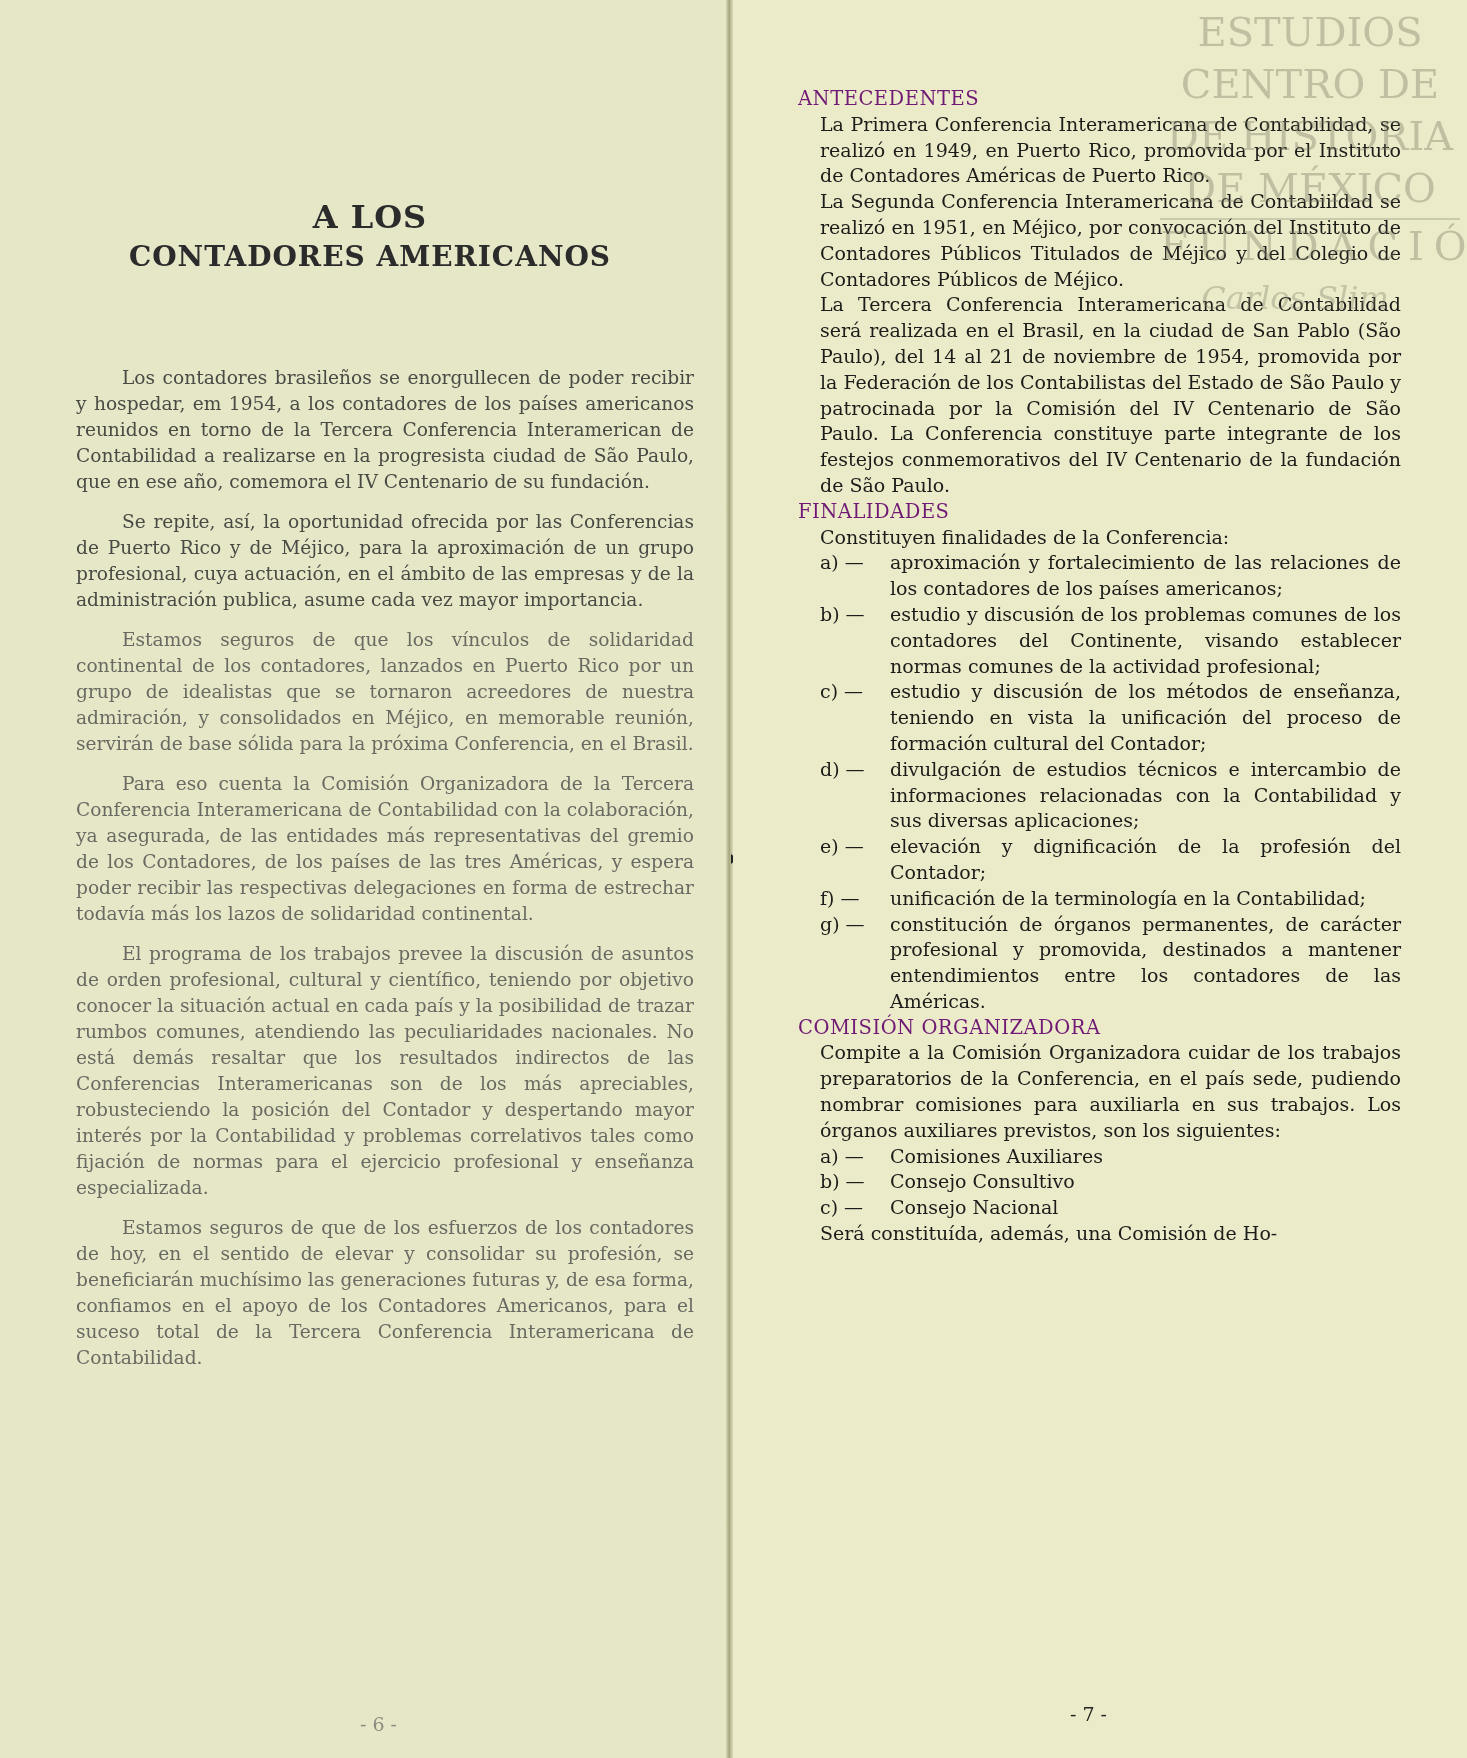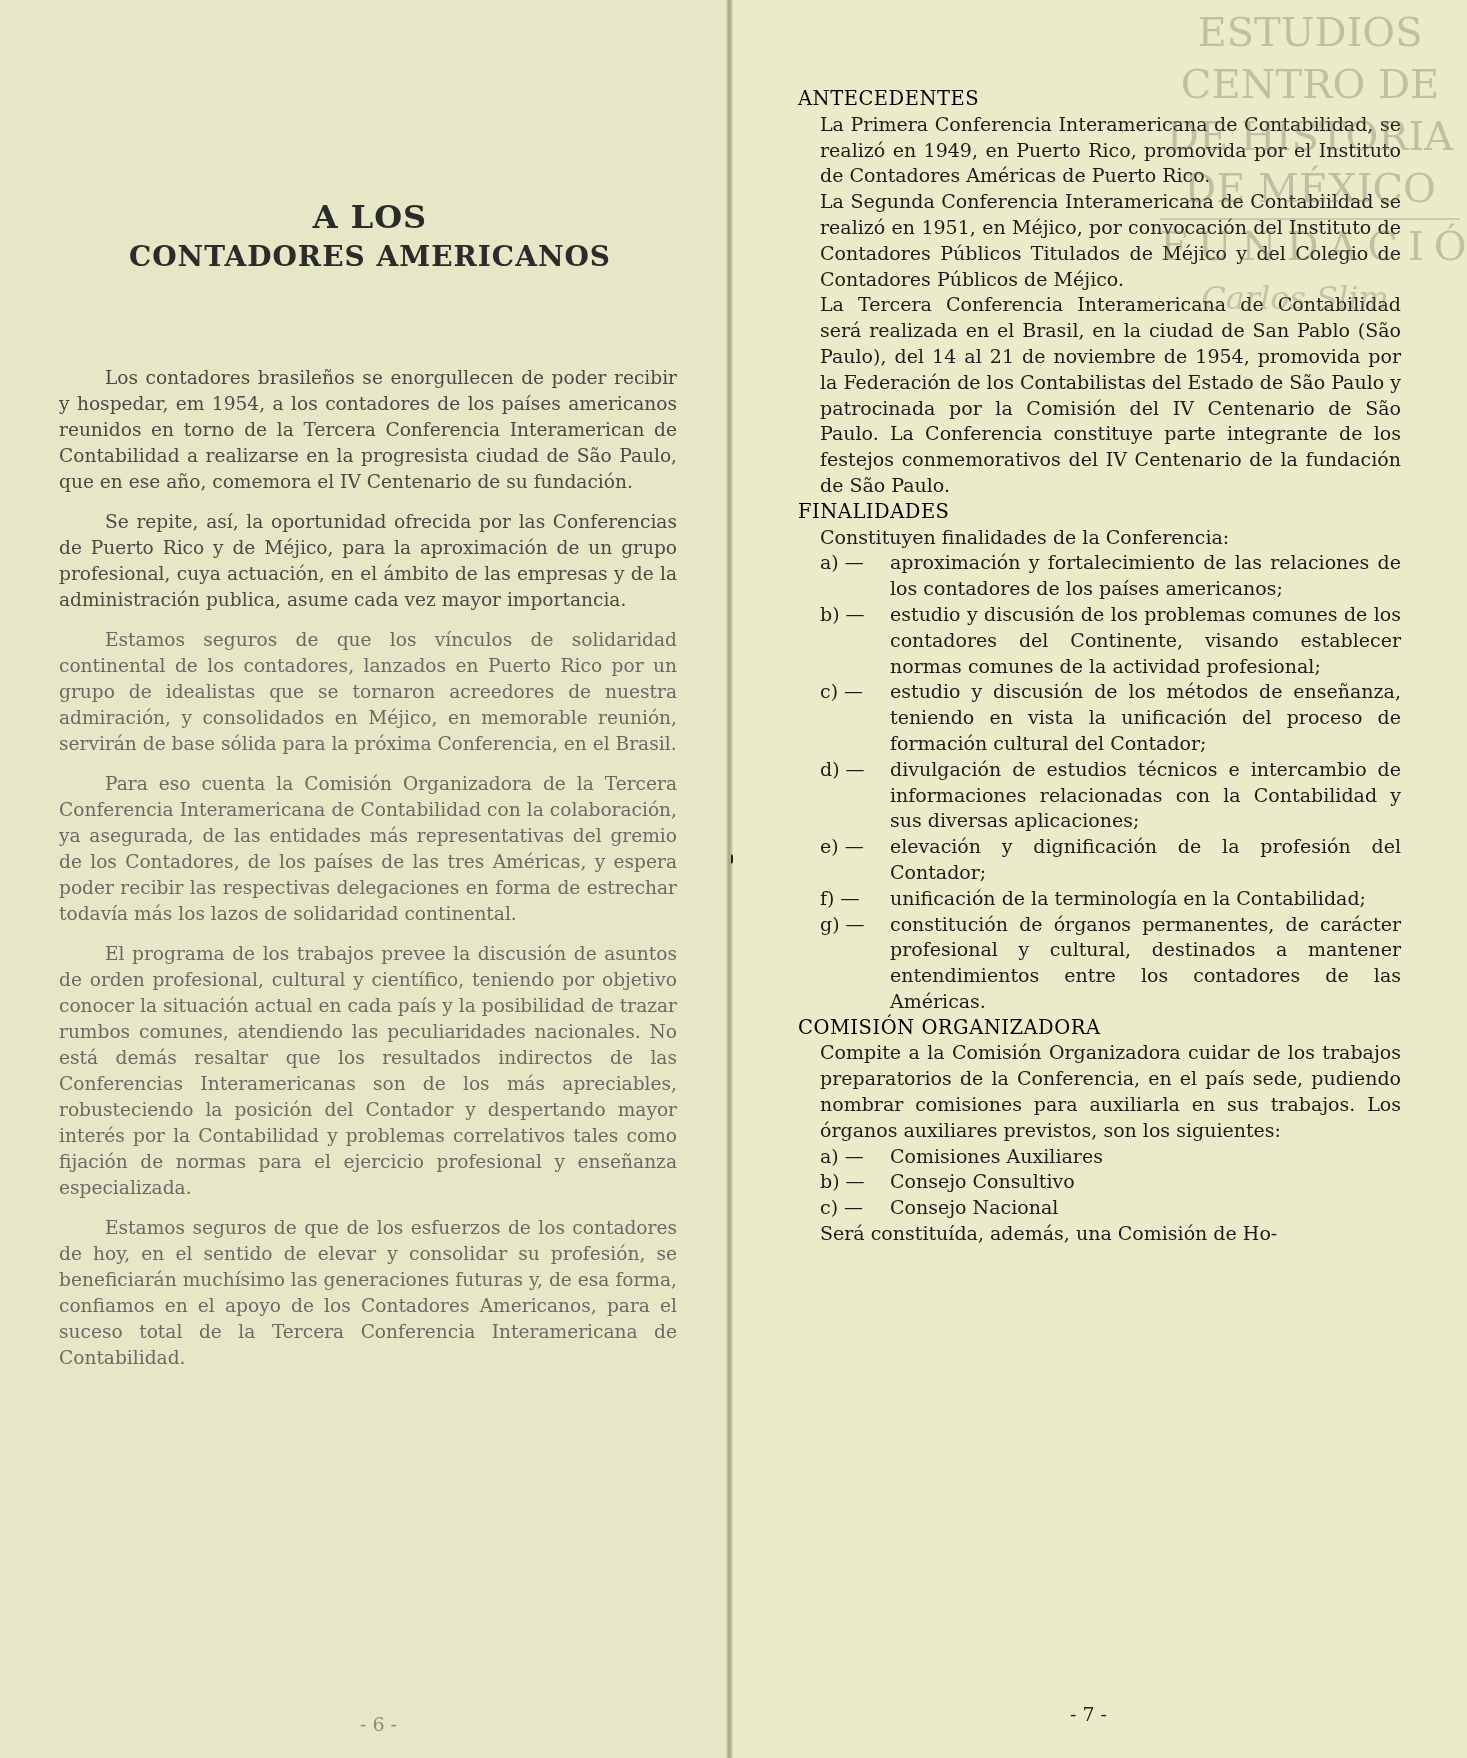--- a/index.html
+++ b/index.html
@@ -28,40 +28,40 @@
 
   
   .title {
     position: absolute; left: 60px; width: 620px; text-align: center;
     font-family: "DejaVu Serif", serif; font-weight: bold; color: #2b2b2b;
     letter-spacing: 1px;
   }
   .title-1 { top: 198px; font-size: 32px; }
   .title-2 { top: 240px; font-size: 28px; }
   .left-body {
-    position: absolute; left: 59px; top: 365px; width: 618px;
+    position: absolute; left: 76px; top: 365px; width: 618px;
     font-family: "DejaVu Serif", serif; font-size: 18.6px; line-height: 26px;
     color: #4a4a44; text-align: justify;
   }
   .left-body p { margin: 0 0 14px 0; text-indent: 46px; }
   .left-body p.faded { color: #6a6a62; }
   .page-num {
     position: absolute; font-size: 19px; color: #666; font-family: "DejaVu Serif", serif;
   }
   .page-num-left { left: 360px; top: 1713px; color: #8a8a80; }
   .page-num-right { left: 1070px; top: 1703px; color: #222; }
 
   
   .right-body {
     position: absolute; left: 798px; top: 86px; width: 603px;
     font-family: "DejaVu Serif", serif; font-size: 19px; line-height: 25.8px;
     color: #1c1c1a; text-align: justify;
   }
   .sec-head {
-    margin-left: 0; font-size: 19.5px; color: #000000; letter-spacing: 0.5px;
+    margin-left: 0; font-size: 19.5px; color: #701a75; letter-spacing: 0.5px;
   }
   .sec-text { margin-left: 22px; }
   .sec-text p { margin: 0; }
   .list { margin: 0; padding: 0; list-style: none; }
   .list li { position: relative; padding-left: 70px; }
   .list li .mk { position: absolute; left: 0; top: 0; white-space: nowrap; }
   .aux-list li { padding-left: 70px; }
 
   
   .watermark {
@@ -116,21 +116,21 @@
     <div class="sec-head">FINALIDADES</div>
     <div class="sec-text">
       <p>Constituyen finalidades de la Conferencia:</p>
       <ul class="list">
         <li><span class="mk">a) —</span><span>aproximación y fortalecimiento de las relaciones de los contadores de los países americanos;</span></li>
         <li><span class="mk">b) —</span><span>estudio y discusión de los problemas comunes de los contadores del Continente, visando establecer normas comunes de la actividad profesional;</span></li>
         <li><span class="mk">c) —</span><span>estudio y discusión de los métodos de enseñanza, teniendo en vista la unificación del proceso de formación cultural del Contador;</span></li>
         <li><span class="mk">d) —</span><span>divulgación de estudios técnicos e intercambio de informaciones relacionadas con la Contabilidad y sus diversas aplicaciones;</span></li>
         <li><span class="mk">e) —</span><span>elevación y dignificación de la profesión del Contador;</span></li>
         <li><span class="mk">f) —</span><span>unificación de la terminología en la Contabilidad;</span></li>
-        <li><span class="mk">g) —</span><span>constitución de órganos permanentes, de carácter profesional y cultural, destinados a mantener entendimientos entre los contadores de las Américas.</span></li>
+        <li><span class="mk">g) —</span><span>constitución de órganos permanentes, de carácter profesional y promovida, destinados a mantener entendimientos entre los contadores de las Américas.</span></li>
       </ul>
     </div>
 
     <div class="sec-head">COMISIÓN ORGANIZADORA</div>
     <div class="sec-text">
       <p>Compite a la Comisión Organizadora cuidar de los trabajos preparatorios de la Conferencia, en el país sede, pudiendo nombrar comisiones para auxiliarla en sus trabajos. Los órganos auxiliares previstos, son los siguientes:</p>
       <ul class="list aux-list">
         <li><span class="mk">a) —</span><span>Comisiones Auxiliares</span></li>
         <li><span class="mk">b) —</span><span>Consejo Consultivo</span></li>
         <li><span class="mk">c) —</span><span>Consejo Nacional</span></li>

